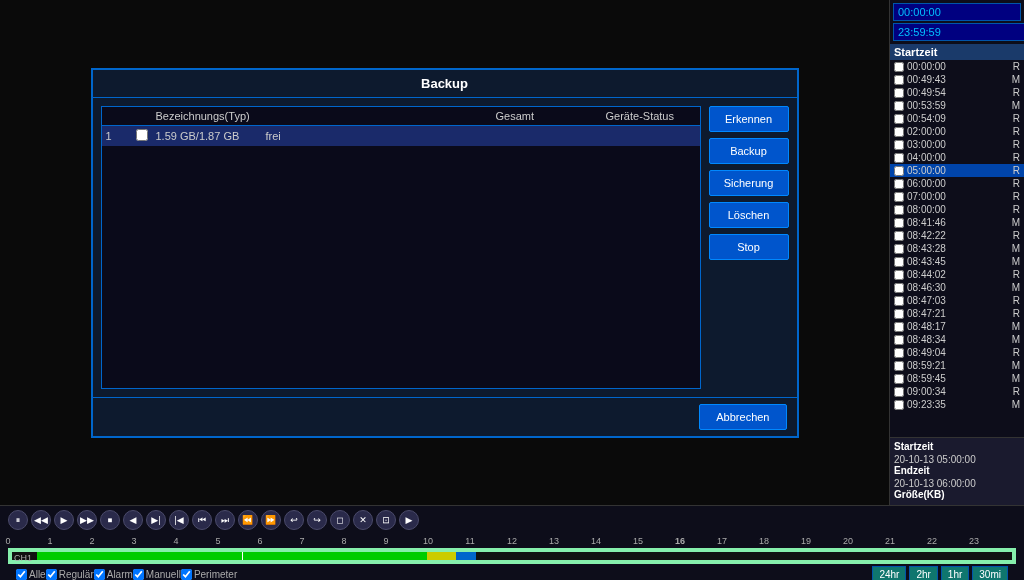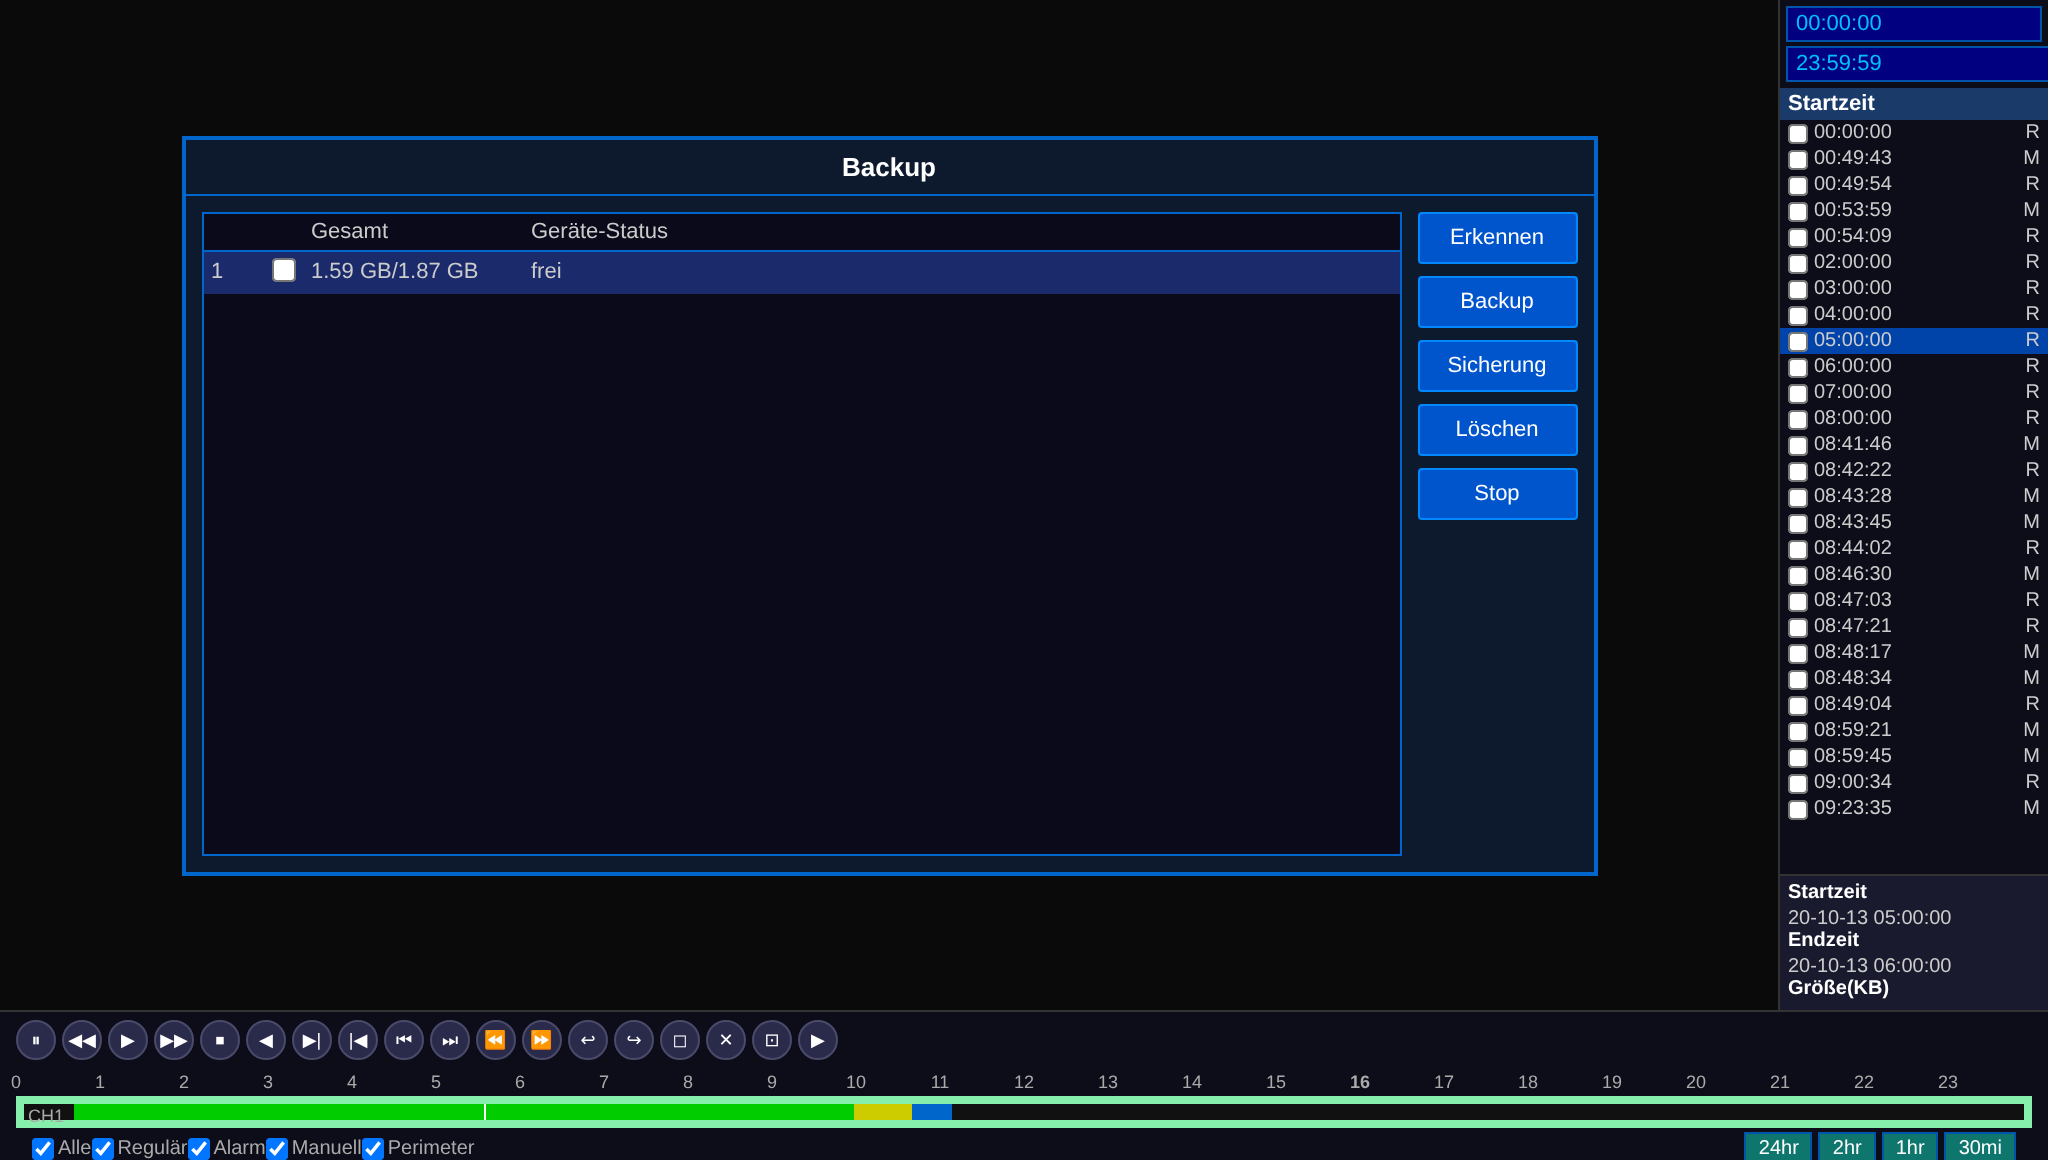--- a/index.html
+++ b/index.html
@@ -422,39 +422,43 @@
     <div class="video-area">
 
       <div class="dialog-overlay">
         <div class="dialog">
           <div class="dialog-title-bar">Backup</div>
           <div class="dialog-content">
             <div class="dialog-table-area">
               <div class="table-header">
                 <div class="th-num"></div>
                 <div class="th-check"></div>
+                <div class="th-name">Bezeichnungs(Typ)</div>
                 <div class="th-size">Gesamt</div>
                 <div class="th-status">Geräte-Status</div>
               </div>
               <div class="table-body">
                 <div class="table-row selected">
                   <div class="td-num">1</div>
                   <div class="td-check"><input type="checkbox" style="width: 12px; height: 12px;"></div>
                   <div class="td-size">1.59 GB/1.87 GB</div>
                   <div class="td-status">frei</div>
                 </div>
               </div>
             </div>
             <div class="dialog-buttons">
               <button class="dialog-btn">Erkennen</button>
               <button class="dialog-btn">Backup</button>
               <button class="dialog-btn">Sicherung</button>
               <button class="dialog-btn">Löschen</button>
               <button class="dialog-btn">Stop</button>
             </div>
+          </div>
+          <div class="dialog-footer">
+            <button class="cancel-btn">Abbrechen</button>
           </div>
         </div>
       </div>
     </div>
 
     <div class="right-sidebar">
       <div class="time-inputs">
         <input type="text" class="time-input-field" value="00:00:00" style="">
         <div class="search-row">
           <input type="text" class="search-time-field" value="23:59:59" style="">

